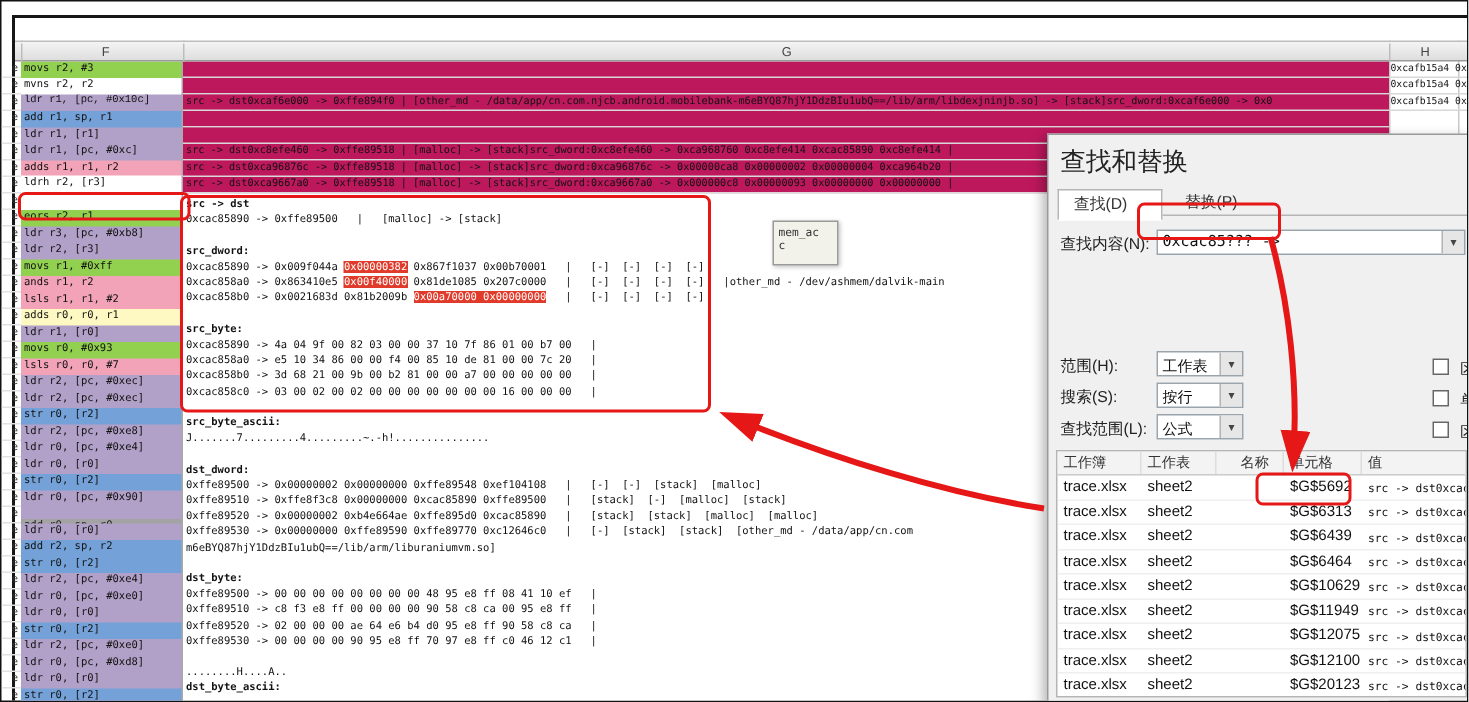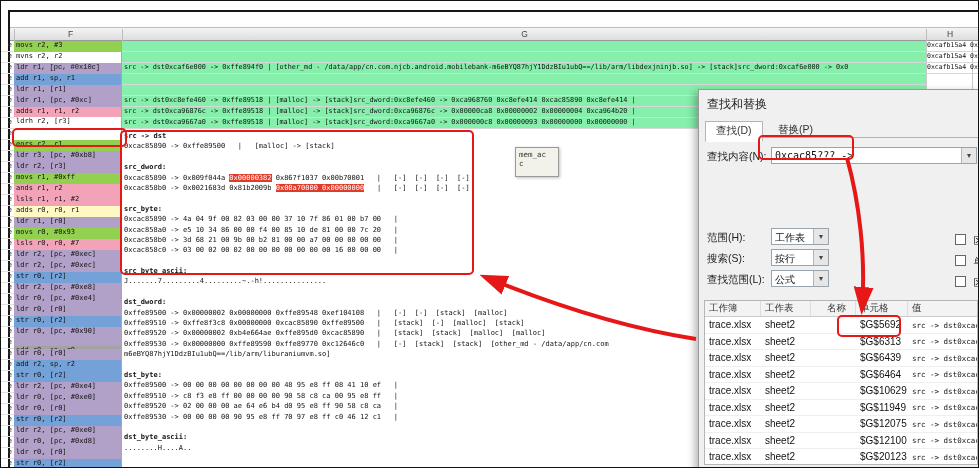--- a/index.html
+++ b/index.html
@@ -22,43 +22,43 @@
   .vline{position:absolute;top:26px;bottom:0;width:1px;background:#c9c9c9;z-index:0;}
 
   
   .edge-cell{position:absolute;left:0;width:13px;height:11px;line-height:11px;text-align:right;padding-right:2px;
              font:7px "DejaVu Sans Mono",monospace;color:#333;border-bottom:1px solid #e2e2e2;box-sizing:border-box;}
   .f-cell{position:absolute;left:13px;width:108px;height:29px;line-height:11px;padding-left:2px;
           font:7px "DejaVu Sans Mono",monospace;color:#111;border-bottom:1px solid #b9b9b9;border-right:1px solid #a9a9a9;
           box-sizing:border-box;overflow:hidden;white-space:nowrap;}
   .g-cell{position:absolute;left:121px;width:804px;height:11px;line-height:11px;padding-left:2px;
           font:6.8px "DejaVu Sans Mono",monospace;color:#111;border-bottom:1px solid #d8d8d8;
-          box-sizing:border-box;overflow:hidden;white-space:nowrap;background:#86efac;}
+          box-sizing:border-box;overflow:hidden;white-space:nowrap;background:#be185d;}
   .h-cell{position:absolute;left:926px;width:53px;height:11px;line-height:11px;
           font:6.5px "DejaVu Sans Mono",monospace;color:#111;border-bottom:1px solid #d8d8d8;
           box-sizing:border-box;white-space:nowrap;overflow:visible;}
 
   
   #trace-cell{position:absolute;left:121px;top:128px;width:804px;height:340px;background:#fff;
               padding:3px 0 0 2px;box-sizing:border-box;overflow:hidden;z-index:0;}
   .t-line{height:10.4px;line-height:10.4px;font:7px "DejaVu Sans Mono",monospace;white-space:pre;color:#111;}
   .t-line.bold{font-weight:bold;}
   .hl{background:#e03a2a;color:#fff;}
 
   
   #tooltip{position:absolute;left:514px;top:146px;width:44px;height:30px;background:#f2f2ea;border:1px solid #999;
            z-index:20;font:7.5px "DejaVu Sans Mono",monospace;color:#333;padding:2px 3px;box-sizing:border-box;
            box-shadow:1px 1px 3px rgba(0,0,0,.25);}
 
   
   #dialog{position:absolute;left:697px;top:88px;width:282px;height:380px;background:#f0f0f0;
           border:1px solid #9a9a9a;box-shadow:-3px 3px 8px rgba(0,0,0,.3);z-index:30;box-sizing:border-box;}
-  .dlg-title{padding:6px 8px 4px 8px;font-size:12px;color:#222;}
+  .dlg-title{padding:6px 8px 4px 8px;font-size:17px;color:#222;}
   .dlg-tabs{margin:2px 0 0 6px;border-bottom:1px solid #b5b5b5;height:18px;}
-  .tab{display:inline-block;padding:2px 10px 3px 10px;font-size:10.5px;color:#333;border:1px solid transparent;cursor:default;}
+  .tab{display:inline-block;padding:2px 22px 3px 10px;font-size:10.5px;color:#333;border:1px solid transparent;cursor:default;}
   .tab.active{background:#fff;border:1px solid #b5b5b5;border-bottom:1px solid #fff;position:relative;top:1px;}
   .find-row{position:relative;height:20px;margin:9px 0 0 8px;}
   .lbl{font-size:10.5px;color:#222;}
   .find-row .lbl{position:absolute;left:0;top:3px;}
   .combo{position:absolute;left:64px;top:0;width:206px;height:17px;background:#fff;border:1px solid #9aa4ad;box-sizing:border-box;}
   .combo-v{position:absolute;left:3px;top:2px;font-size:10px;color:#111;font-family:"DejaVu Sans Mono",monospace;}
   .dda{position:absolute;right:0;top:0;width:15px;height:100%;background:#e6e6e6;border-left:1px solid #b5b5b5;
        font-size:8px;color:#444;text-align:center;line-height:15px;box-sizing:border-box;}
   #opts{margin-top:60px;}
   .opt-row{position:relative;height:21px;margin-left:8px;}
@@ -199,20 +199,21 @@
       <div class="h-cell" style="top: 51px;">0xcafb15a4 0x0000</div>
       <div class="h-cell" style="top: 62px;">0xcafb15a4 0x0000</div>
     </div>
 
   <div id="trace-cell">
       <div class="t-line bold">src -&gt; dst</div>
       <div class="t-line">0xcac85890 -&gt; 0xffe89500   |   [malloc] -&gt; [stack]</div>
       <div class="t-line"></div>
       <div class="t-line bold">src_dword:</div>
       <div class="t-line">0xcac85890 -&gt; 0x009f044a <span class="hl">0x00000382</span> 0x867f1037 0x00b70001   |   [-]  [-]  [-]  [-]</div>
+      <div class="t-line">0xcac858a0 -&gt; 0x863410e5 <span class="hl">0x00f40000</span> 0x81de1085 0x207c0000   |   [-]  [-]  [-]  [-]   |other_md - /dev/ashmem/dalvik-main</div>
       <div class="t-line">0xcac858b0 -&gt; 0x0021683d 0x81b2009b <span class="hl">0x00a70000 0x00000000</span>   |   [-]  [-]  [-]  [-]</div>
       <div class="t-line"></div>
       <div class="t-line bold">src_byte:</div>
       <div class="t-line">0xcac85890 -&gt; 4a 04 9f 00 82 03 00 00 37 10 7f 86 01 00 b7 00   |</div>
       <div class="t-line">0xcac858a0 -&gt; e5 10 34 86 00 00 f4 00 85 10 de 81 00 00 7c 20   |</div>
       <div class="t-line">0xcac858b0 -&gt; 3d 68 21 00 9b 00 b2 81 00 00 a7 00 00 00 00 00   |</div>
       <div class="t-line">0xcac858c0 -&gt; 03 00 02 00 02 00 00 00 00 00 00 00 16 00 00 00   |</div>
       <div class="t-line"></div>
       <div class="t-line bold">src_byte_ascii:</div>
       <div class="t-line">J.......7.........4.........~.-h!...............</div>
@@ -223,22 +224,22 @@
       <div class="t-line">0xffe89520 -&gt; 0x00000002 0xb4e664ae 0xffe895d0 0xcac85890   |   [stack]  [stack]  [malloc]  [malloc]</div>
       <div class="t-line">0xffe89530 -&gt; 0x00000000 0xffe89590 0xffe89770 0xc12646c0   |   [-]  [stack]  [stack]  [other_md - /data/app/cn.com</div>
       <div class="t-line">m6eBYQ87hjY1DdzBIu1ubQ==/lib/arm/liburaniumvm.so]</div>
       <div class="t-line"></div>
       <div class="t-line bold">dst_byte:</div>
       <div class="t-line">0xffe89500 -&gt; 00 00 00 00 00 00 00 00 48 95 e8 ff 08 41 10 ef   |</div>
       <div class="t-line">0xffe89510 -&gt; c8 f3 e8 ff 00 00 00 00 90 58 c8 ca 00 95 e8 ff   |</div>
       <div class="t-line">0xffe89520 -&gt; 02 00 00 00 ae 64 e6 b4 d0 95 e8 ff 90 58 c8 ca   |</div>
       <div class="t-line">0xffe89530 -&gt; 00 00 00 00 90 95 e8 ff 70 97 e8 ff c0 46 12 c1   |</div>
       <div class="t-line"></div>
+      <div class="t-line">........H....A..</div>
       <div class="t-line bold">dst_byte_ascii:</div>
-      <div class="t-line">........H....A..</div>
     </div>
 
   <div id="tooltip">
     <div>mem_ac</div>
     <div>c</div>
   </div>
 
   <div id="dialog">
     <div class="dlg-title">查找和替换</div>
     <div class="dlg-tabs">

